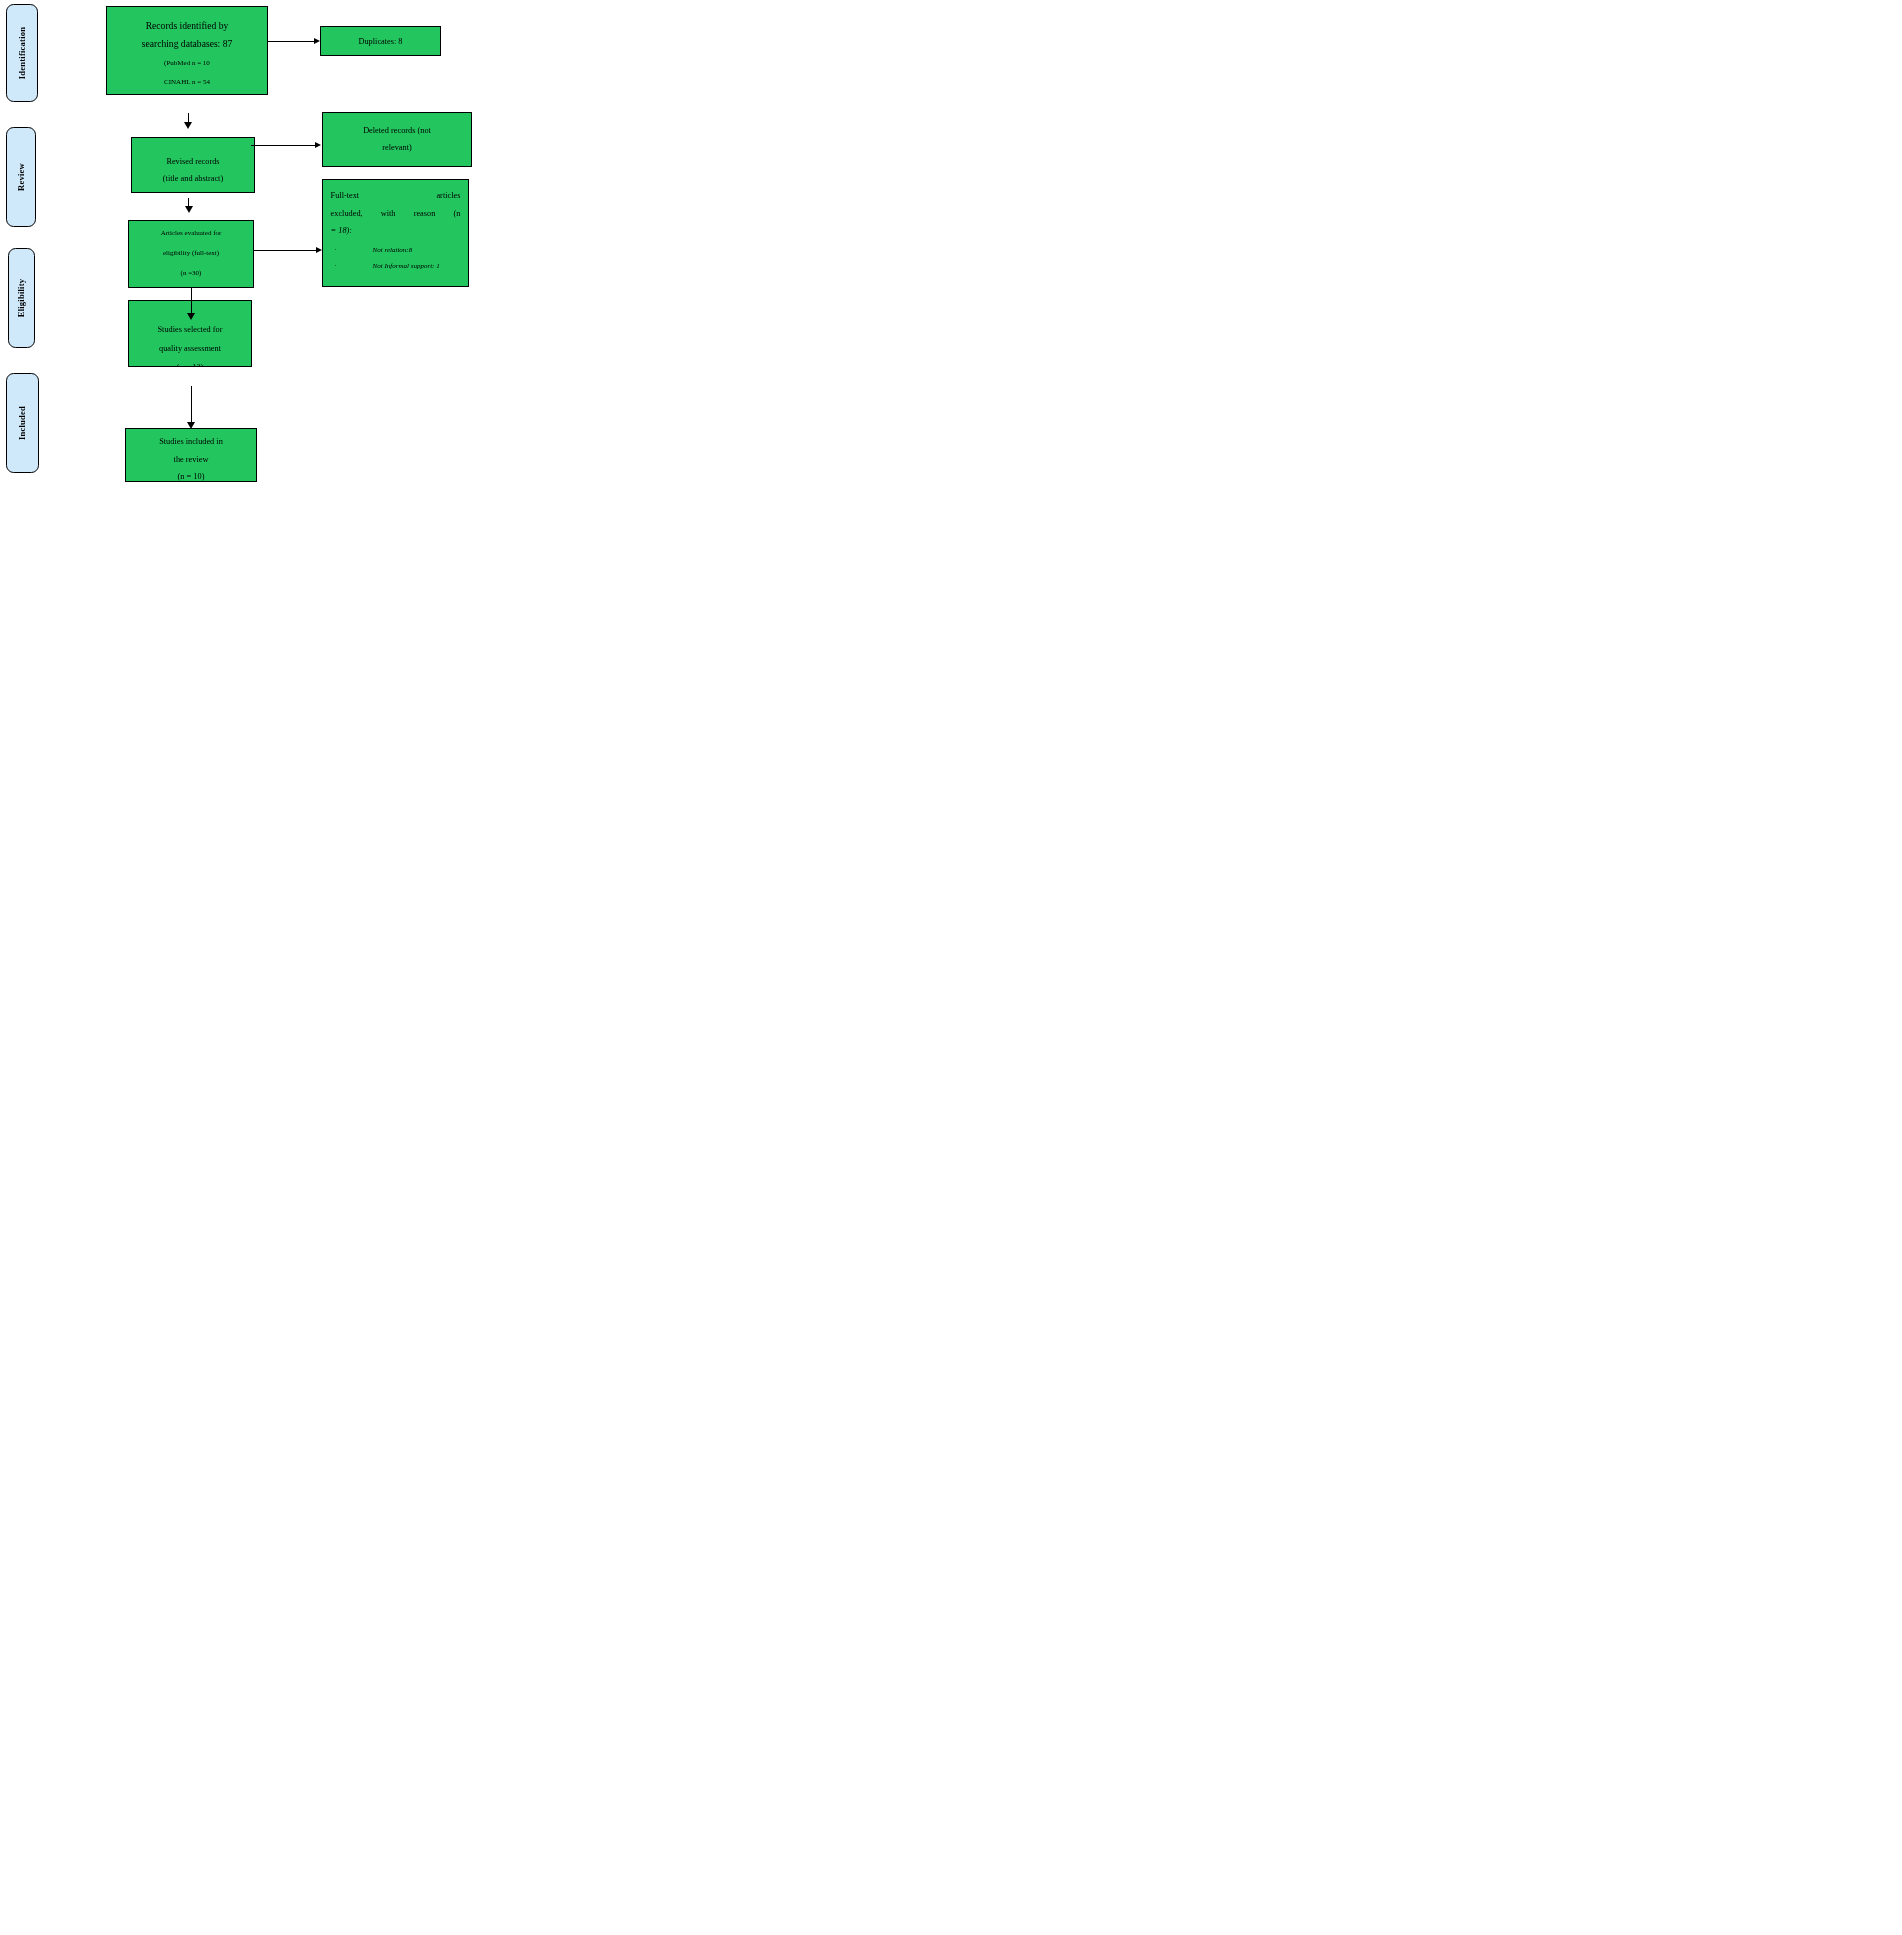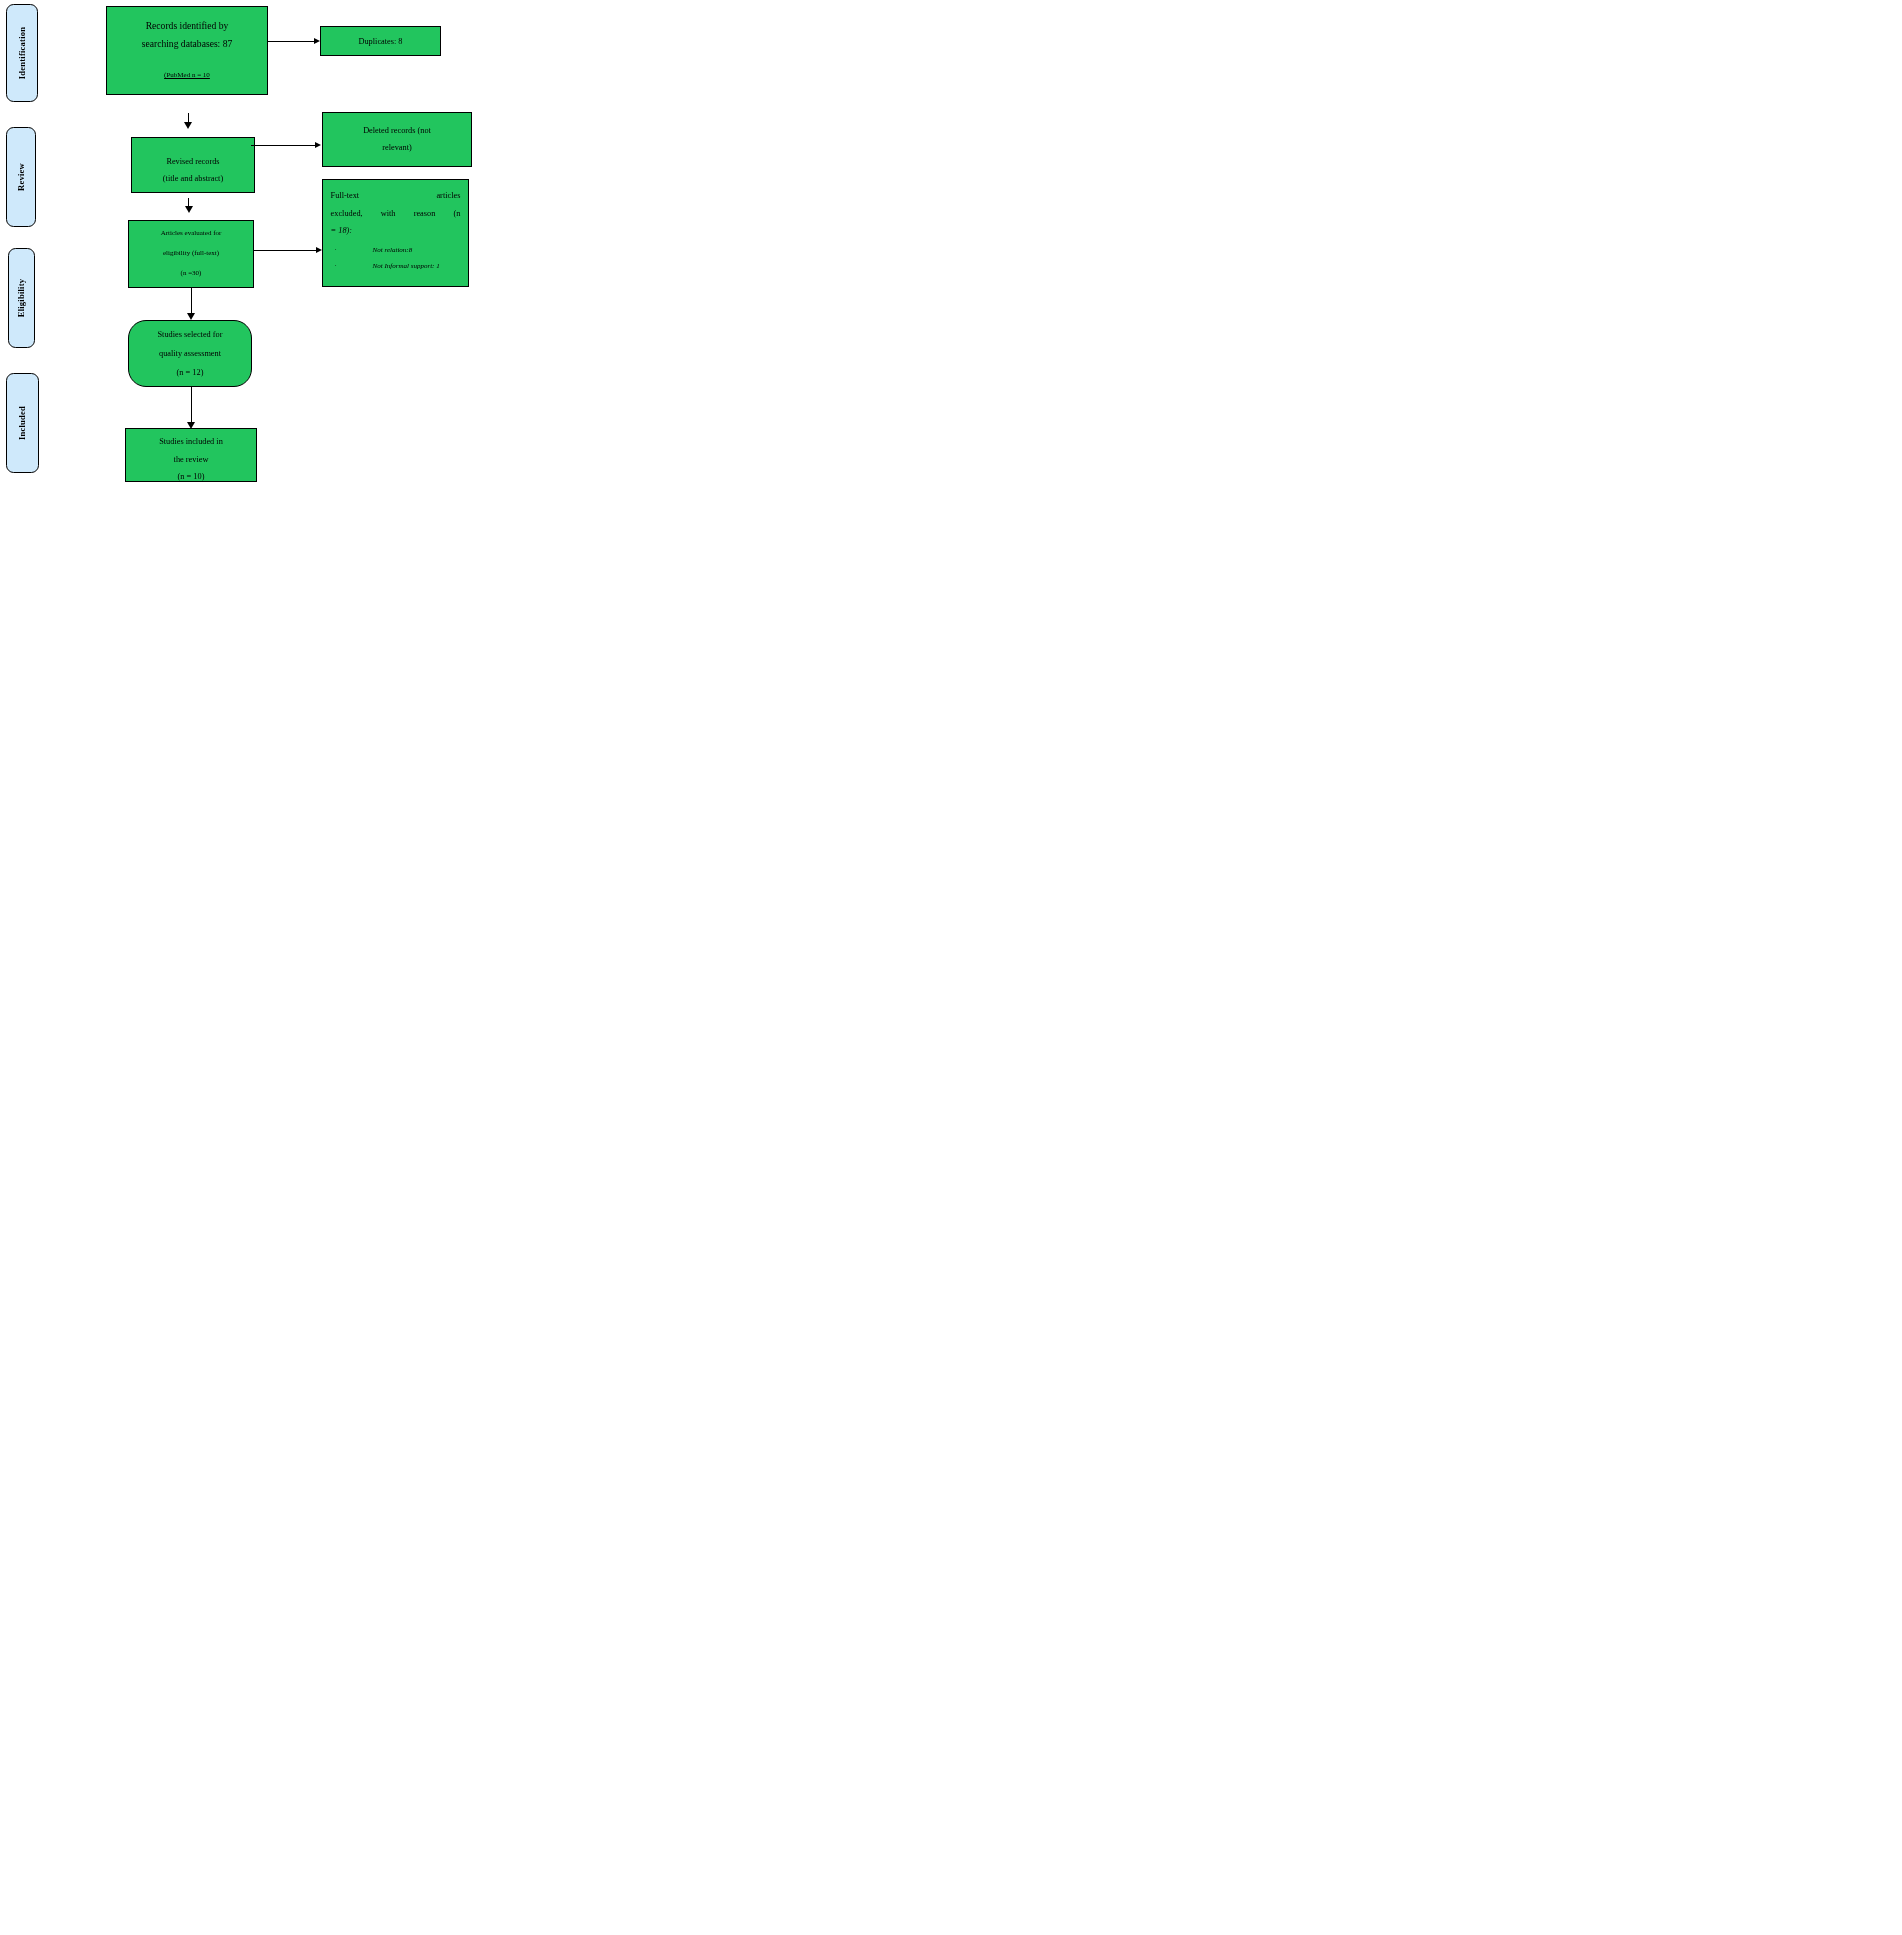--- a/index.html
+++ b/index.html
@@ -37,21 +37,21 @@
     position:absolute;
     background:#22c55e;
     border:1.3px solid #000;
     box-sizing:border-box;
     overflow:hidden;
   }
   .center{text-align:center;}
 
   #box-records{left:106px;top:6px;width:162px;height:89px;padding-top:10px;}
   #box-records .title{font-size:9.6px;line-height:18px;}
-  #box-records .sub{font-size:7px;line-height:17px;margin-top:14px;text-decoration:underline;}
+  #box-records .sub{font-size:7px;line-height:17px;margin-top:2px;}
 
   #box-duplicates{left:320px;top:26px;width:121px;height:30px;
     display:flex;align-items:center;justify-content:center;font-size:8.3px;}
 
   #box-revised{left:131px;top:137px;width:124px;height:56px;
     padding-top:15px;font-size:8.3px;line-height:17px;}
 
   #box-deleted{left:322px;top:112px;width:150px;height:55px;
     padding-top:8.6px;font-size:8.3px;line-height:17.7px;}
 
@@ -60,22 +60,22 @@
 
   #box-fulltext{left:322px;top:179px;width:147px;height:108px;
     padding:7px 7.6px 0 7.6px;font-size:8.3px;}
   #box-fulltext .jline{display:flex;justify-content:space-between;line-height:17.7px;}
   #box-fulltext .jline-last{line-height:17.7px;font-style:italic;}
   #box-fulltext .bullet-row{position:relative;line-height:16px;font-size:7px;}
   #box-fulltext .bullets{margin-top:1.5px;}
   #box-fulltext .bullet-dot{position:absolute;left:4px;top:0;}
   #box-fulltext .bullet-text{margin-left:42px;font-style:italic;}
 
-  #box-selected{left:128px;top:320px;width:124px;height:67px;
-    padding-top:4px;font-size:8.3px;line-height:19px;border-radius:18px;}
+  #box-selected{left:128px;top:300px;width:124px;height:67px;
+    padding-top:19px;font-size:8.3px;line-height:19px;}
 
   #box-included{left:125px;top:428px;width:132px;height:54px;
     padding-top:4px;font-size:8.3px;line-height:17.7px;}
 
   
   .hline{position:absolute;height:0;border-top:1.3px solid #000;}
   .hhead{position:absolute;width:0;height:0;
     border-left:6.6px solid #000;border-top:3.5px solid transparent;border-bottom:3.5px solid transparent;}
   .vline{position:absolute;width:0;border-left:1.3px solid #000;}
   .vhead{position:absolute;width:0;height:0;

